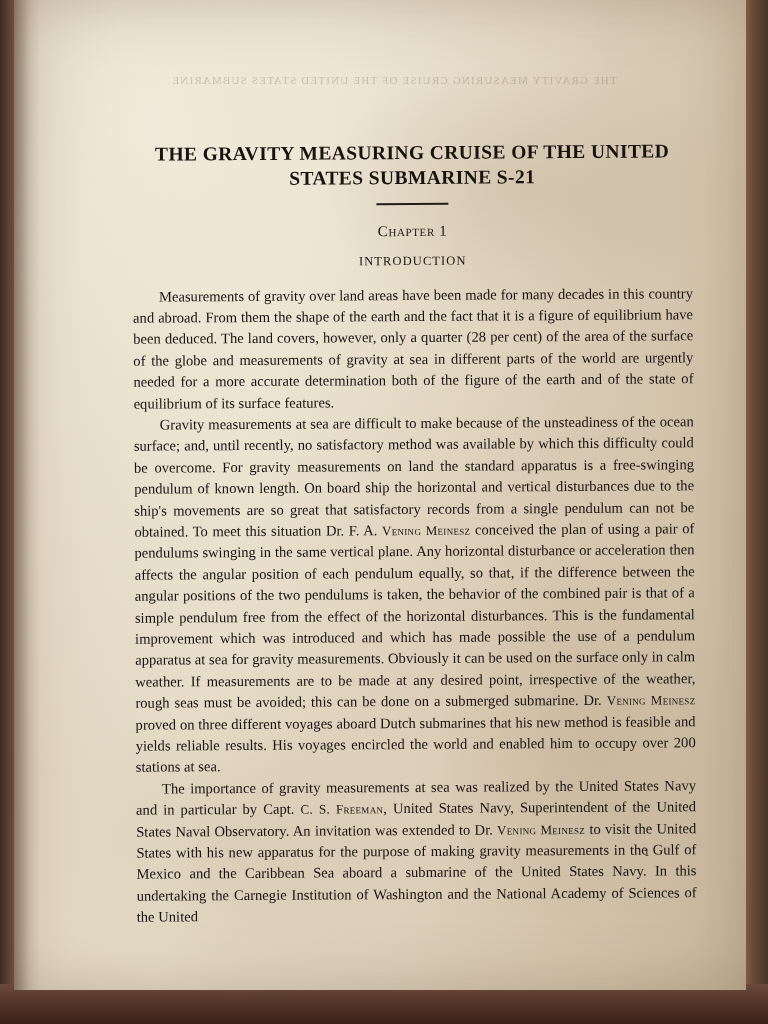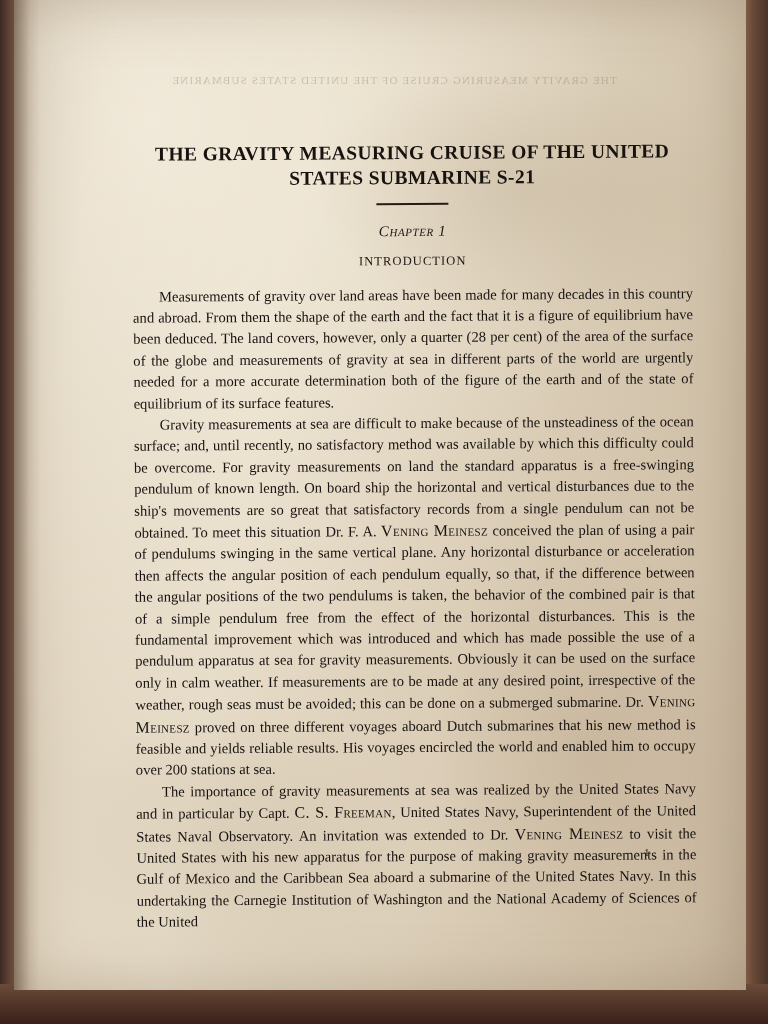--- a/index.html
+++ b/index.html
@@ -144,21 +144,21 @@
     line-height: 21.4px;
     text-align: justify;
     color: #191311;
   }
   .body-text p {
     margin: 0;
     text-indent: 26px;
   }
   .sc-name {
     font-variant: small-caps;
-    font-size: 16px;
+    font-size: 13px;
     letter-spacing: 0.3px;
   }
 
   .folio {
     position: absolute;
     left: 630px;
     top: 846px;
     font-size: 11px;
     color: #2a211b;
   }
@@ -188,21 +188,21 @@
 
     <div class="content skew">
 
       <div class="title">
         <div>THE GRAVITY MEASURING CRUISE OF THE UNITED</div>
         <div>STATES SUBMARINE S-21</div>
       </div>
 
       <div class="title-rule"></div>
 
-      <div class="chapter"><span style="font-variant: small-caps; font-style: italic;">Chapter 1</span></div>
+      <div class="chapter"><span style="font-variant: small-caps;">Chapter 1</span></div>
 
       <div class="section">INTRODUCTION</div>
 
       <div class="body-text">
         <p>Measurements of gravity over land areas have been made for many decades in this country and abroad. From them the shape of the earth and the fact that it is a figure of equilibrium have been deduced. The land covers, however, only a quarter (28 per cent) of the area of the surface of the globe and measurements of gravity at sea in different parts of the world are urgently needed for a more accurate determination both of the figure of the earth and of the state of equilibrium of its surface features.</p>
         <p>Gravity measurements at sea are difficult to make because of the unsteadiness of the ocean surface; and, until recently, no satisfactory method was available by which this difficulty could be overcome. For gravity measurements on land the standard apparatus is a free-swinging pendulum of known length. On board ship the horizontal and vertical disturbances due to the ship's movements are so great that satisfactory records from a single pendulum can not be obtained. To meet this situation Dr. F. A. <span class="sc-name">Vening Meinesz</span> conceived the plan of using a pair of pendulums swinging in the same vertical plane. Any horizontal disturbance or acceleration then affects the angular position of each pendulum equally, so that, if the difference between the angular positions of the two pendulums is taken, the behavior of the combined pair is that of a simple pendulum free from the effect of the horizontal disturbances. This is the fundamental improvement which was introduced and which has made possible the use of a pendulum apparatus at sea for gravity measurements. Obviously it can be used on the surface only in calm weather. If measurements are to be made at any desired point, irrespective of the weather, rough seas must be avoided; this can be done on a submerged submarine. Dr. <span class="sc-name">Vening Meinesz</span> proved on three different voyages aboard Dutch submarines that his new method is feasible and yields reliable results. His voyages encircled the world and enabled him to occupy over 200 stations at sea.</p>
         <p>The importance of gravity measurements at sea was realized by the United States Navy and in particular by Capt. <span class="sc-name">C. S. Freeman</span>, United States Navy, Superintendent of the United States Naval Observatory. An invitation was extended to Dr. <span class="sc-name">Vening Meinesz</span> to visit the United States with his new apparatus for the purpose of making gravity measurements in the Gulf of Mexico and the Caribbean Sea aboard a submarine of the United States Navy. In this undertaking the Carnegie Institution of Washington and the National Academy of Sciences of the United</p>
       </div>
 
     </div>

